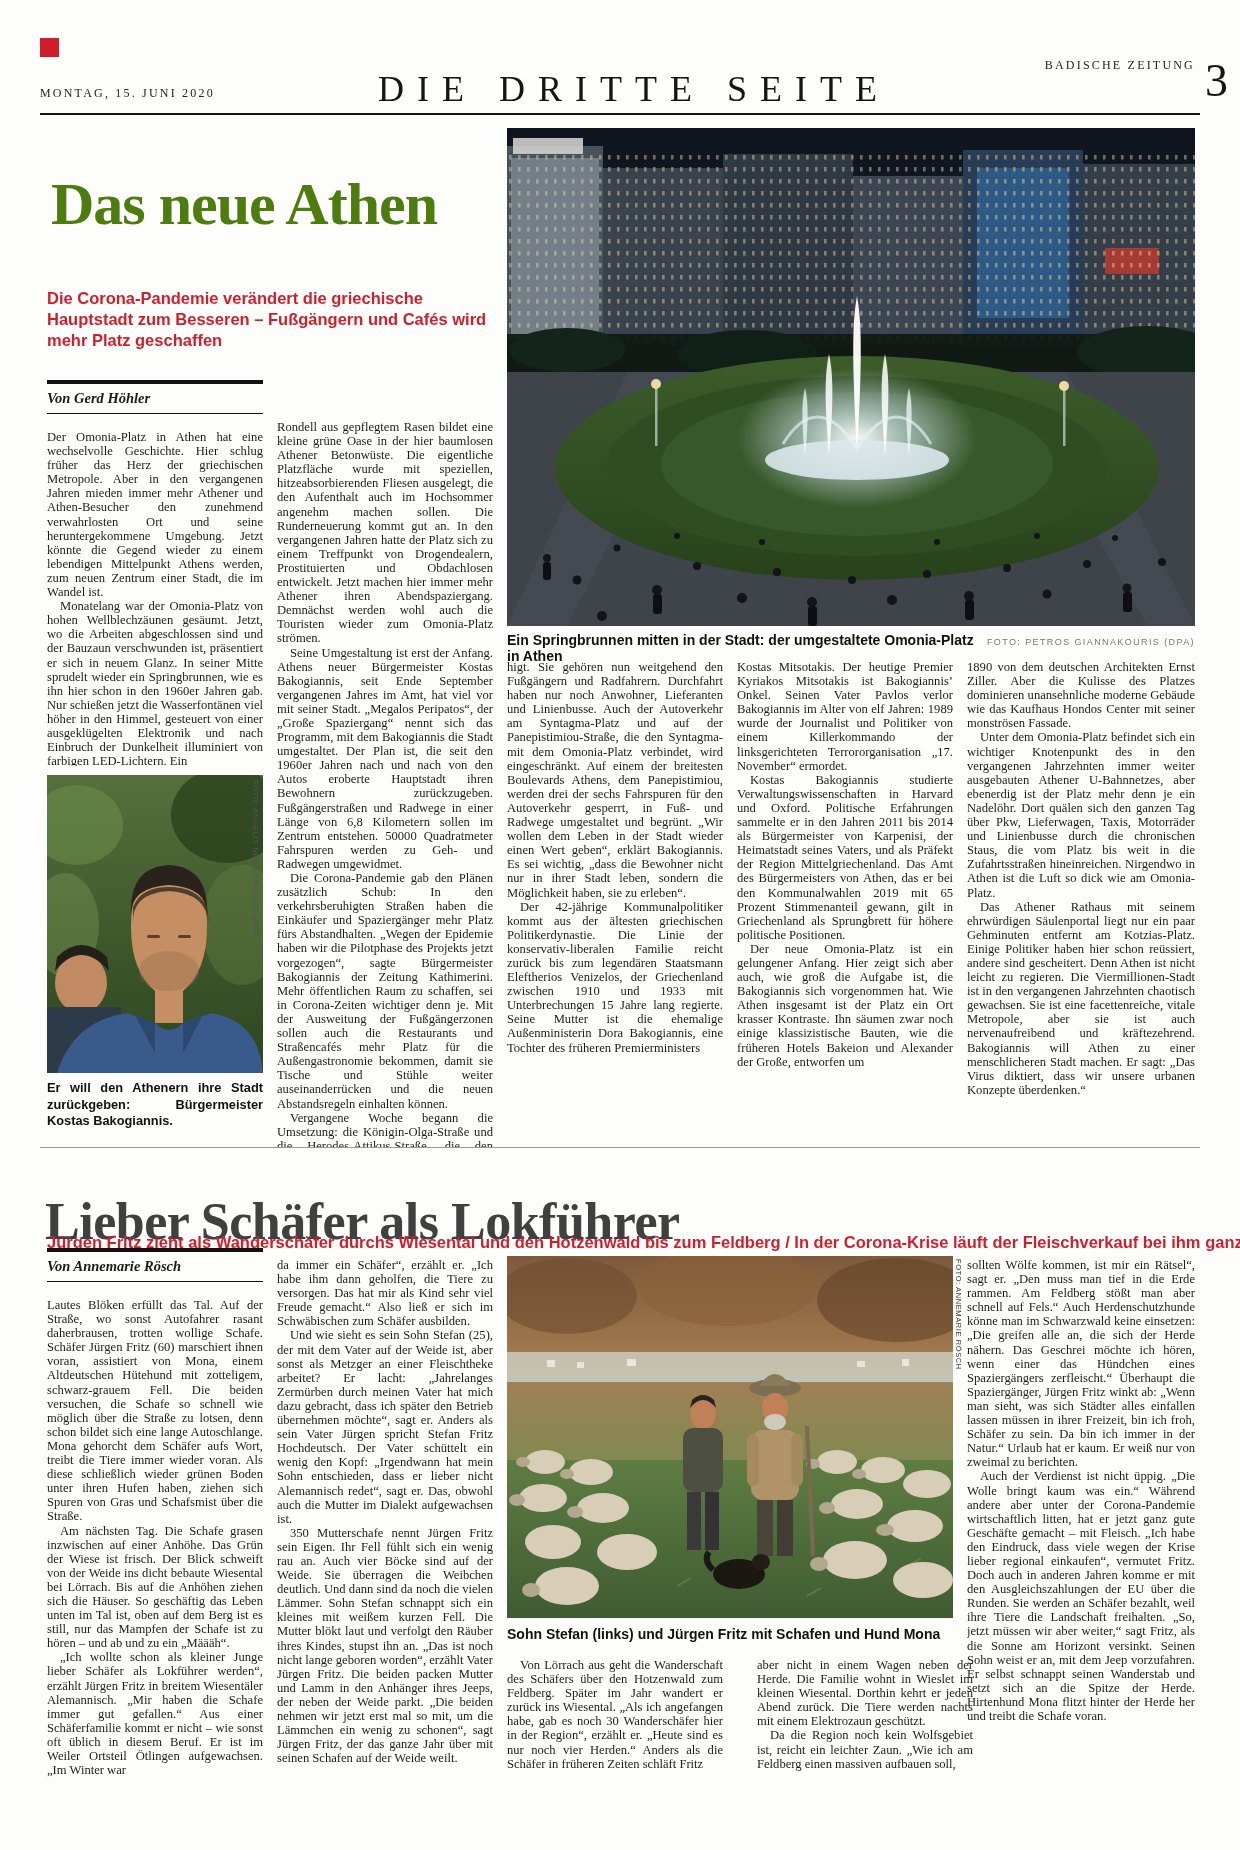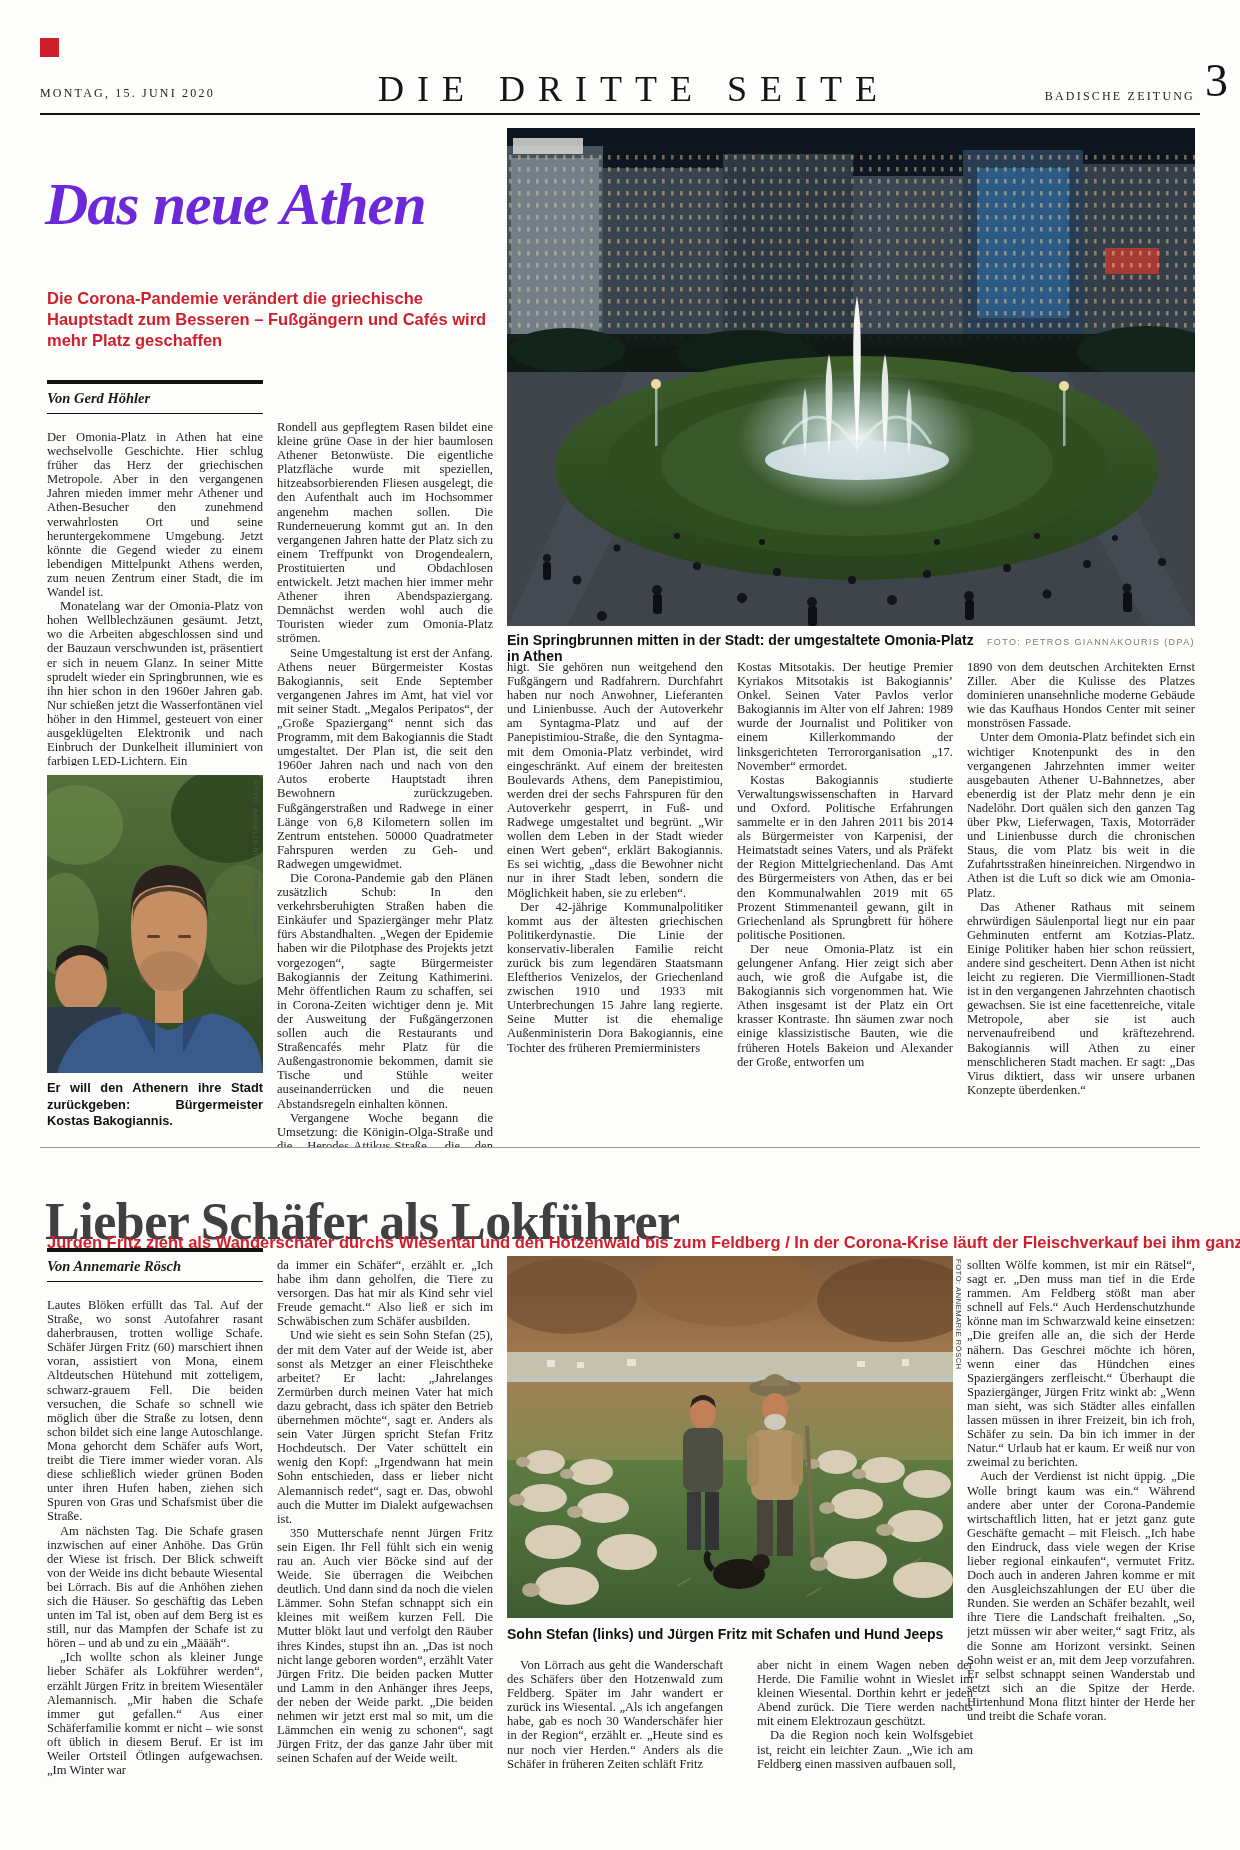--- a/index.html
+++ b/index.html
@@ -3,28 +3,28 @@
 <meta charset="utf-8">
 <style>
   html,body{margin:0;padding:0;background:#e8e8e8;}
   .page{position:relative;width:1240px;height:1850px;background:#fdfdfb;margin:0 auto;
         overflow:hidden;font-family:"Liberation Serif",serif;color:#1a1a1a;padding-left:28px;}
   
   .brand-mark{position:absolute;left:40px;top:38px;width:19px;height:19px;background:#cf1f2d;}
   .hdr-date{position:absolute;left:40px;top:86px;font-size:12px;letter-spacing:2.2px;color:#222;}
   .hdr-title{position:absolute;left:0;right:0;top:68px;text-align:center;font-size:36px;
              letter-spacing:13px;color:#151515;}
-  .hdr-right{position:absolute;right:40px;top:58px;display:flex;align-items:flex-end;gap:10px;}
+  .hdr-right{position:absolute;right:40px;top:58px;display:flex;align-items:flex-start;gap:10px;}
   .hdr-paper{font-size:12px;letter-spacing:2.2px;color:#222;}
   .hdr-page{font-size:46px;line-height:46px;color:#151515;}
   .hdr-rule{position:absolute;left:40px;top:113px;width:1160px;height:2px;background:#111;}
   .art-sep{position:absolute;left:40px;top:1147px;width:1160px;height:1px;background:#9a9a9a;}
   
-  .a1-headline{position:absolute;left:45px;top:136px;width:430px;font-weight:bold;font-size:60px;
-               line-height:57px;letter-spacing:-1px;color:#6d28d9;font-style:italic;}
+  .a1-headline{position:absolute;left:51px;top:136px;width:430px;font-weight:bold;font-size:60px;
+               line-height:57px;letter-spacing:-1px;color:#4d7c0f;}
   .a1-subtitle{position:absolute;left:47px;top:288px;width:445px;font-family:"Liberation Sans",sans-serif;
                font-weight:bold;font-size:16.5px;line-height:21px;color:#cf1f2d;}
   .a2-headline{position:absolute;left:45px;top:1160px;width:900px;font-weight:bold;font-size:52px;
                line-height:54px;letter-spacing:-0.5px;color:#404040;}
   .a2-subtitle{position:absolute;left:47px;top:1232px;width:1150px;font-family:"Liberation Sans",sans-serif;
                font-weight:bold;font-size:16.5px;line-height:21px;color:#cf1f2d;white-space:nowrap;}
   
   .byline-block{position:absolute;width:216px;}
   .byline-block .rule-thick{height:4px;background:#111;}
   .byline-block .byline{margin:6px 0 6px 0;font-style:italic;font-weight:bold;font-size:14.5px;}
@@ -372,21 +372,21 @@
         <rect x="270" y="244" width="16" height="56" fill="#423d34"></rect>
         <line x1="300" y1="170" x2="306" y2="300" stroke="#7a6a4f" stroke-width="4"></line>
       </g>
 
       <ellipse cx="232" cy="318" rx="26" ry="15" fill="#1b1713"></ellipse>
       <ellipse cx="254" cy="306" rx="9" ry="8" fill="#231d17"></ellipse>
       <path d="M206 314 Q196 304 202 296" stroke="#1b1713" stroke-width="6" fill="none"></path>
     </svg>
   </div>
   <div class="v-credit vc2">FOTO: ANNEMARIE RÖSCH</div>
-  <div class="sheep-cap">Sohn Stefan (links) und Jürgen Fritz mit Schafen und Hund Jeeps</div>
+  <div class="sheep-cap">Sohn Stefan (links) und Jürgen Fritz mit Schafen und Hund Mona</div>
 
   <div class="col c-a2-3">
     <p>Von Lörrach aus geht die Wanderschaft des Schäfers über den Hotzenwald zum Feldberg. Später im Jahr wandert er zurück ins Wiesental. „Als ich angefangen habe, gab es noch 30 Wanderschäfer hier in der Region“, erzählt er. „Heute sind es nur noch vier Herden.“ Anders als die Schäfer in früheren Zeiten schläft Fritz</p>
   </div>
 
   <div class="col c-a2-4">
     <p class="flush">aber nicht in einem Wagen neben der Herde. Die Familie wohnt in Wieslet im kleinen Wiesental. Dorthin kehrt er jeden Abend zurück. Die Tiere werden nachts mit einem Elektrozaun geschützt.</p>
     <p>Da die Region noch kein Wolfsgebiet ist, reicht ein leichter Zaun. „Wie ich am Feldberg einen massiven aufbauen soll,</p>
   </div>
 

